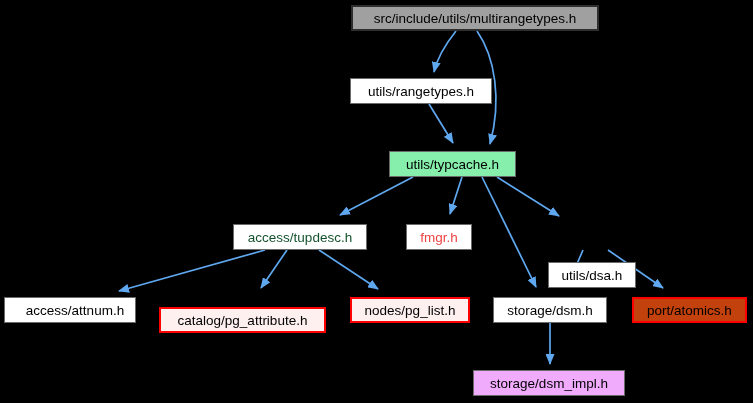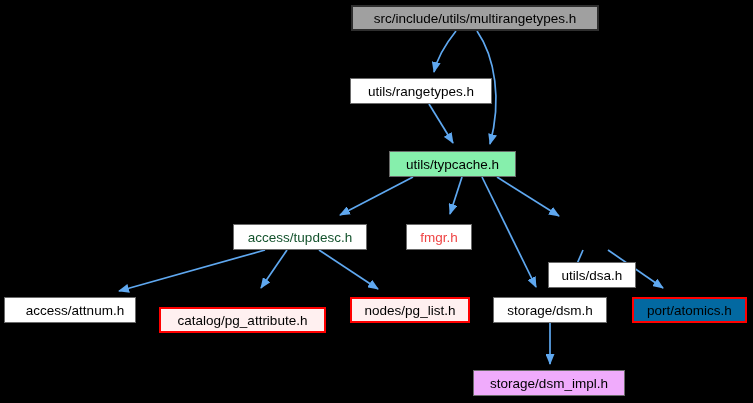--- a/index.html
+++ b/index.html
@@ -85,19 +85,19 @@
     </div>
     <div class="graph-node error" style="left: 159px; top: 297px; width: 167px; height: 26px; background: rgb(255, 240, 240); border-color: rgb(255, 0, 0); color: rgb(0, 0, 0); margin-top: 10px;">
       <span>catalog/pg_attribute.h</span>
     </div>
     <div class="graph-node normal" style="left: 493px; top: 297px; width: 114px; height: 26px; background: rgb(255, 255, 255); border-color: rgb(106, 106, 106); color: rgb(0, 0, 0);">
       <span>storage/dsm.h</span>
     </div>
     <div class="graph-node error" style="left: 350px; top: 297px; width: 120px; height: 26px; background: rgb(255, 240, 240); border-color: rgb(255, 0, 0); color: rgb(0, 0, 0);">
       <span>nodes/pg_list.h</span>
     </div>
-    <div class="graph-node error" style="left: 632px; top: 297px; width: 115px; height: 26px; background: #0369a1; border-color: rgb(255, 0, 0); color: rgb(0, 0, 0);">
+    <div class="graph-node error" style="left: 632px; top: 297px; width: 115px; height: 26px; background: #c2410c; border-color: rgb(255, 0, 0); color: rgb(0, 0, 0);">
       <span>port/atomics.h</span>
     </div>
     <div class="graph-node normal" style="left: 473px; top: 370px; width: 152px; height: 26px; background: #f0abfc; border-color: rgb(106, 106, 106); color: rgb(0, 0, 0);">
       <span>storage/dsm_impl.h</span>
     </div>
   </div>
 
 </body></html>

